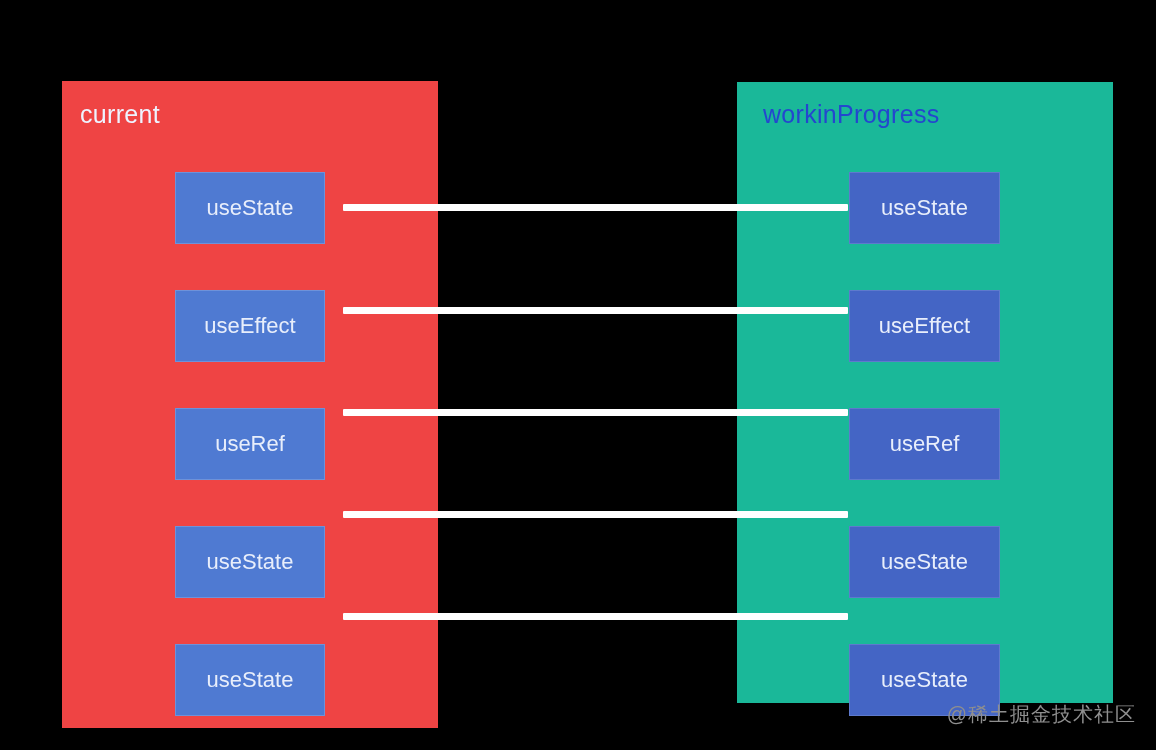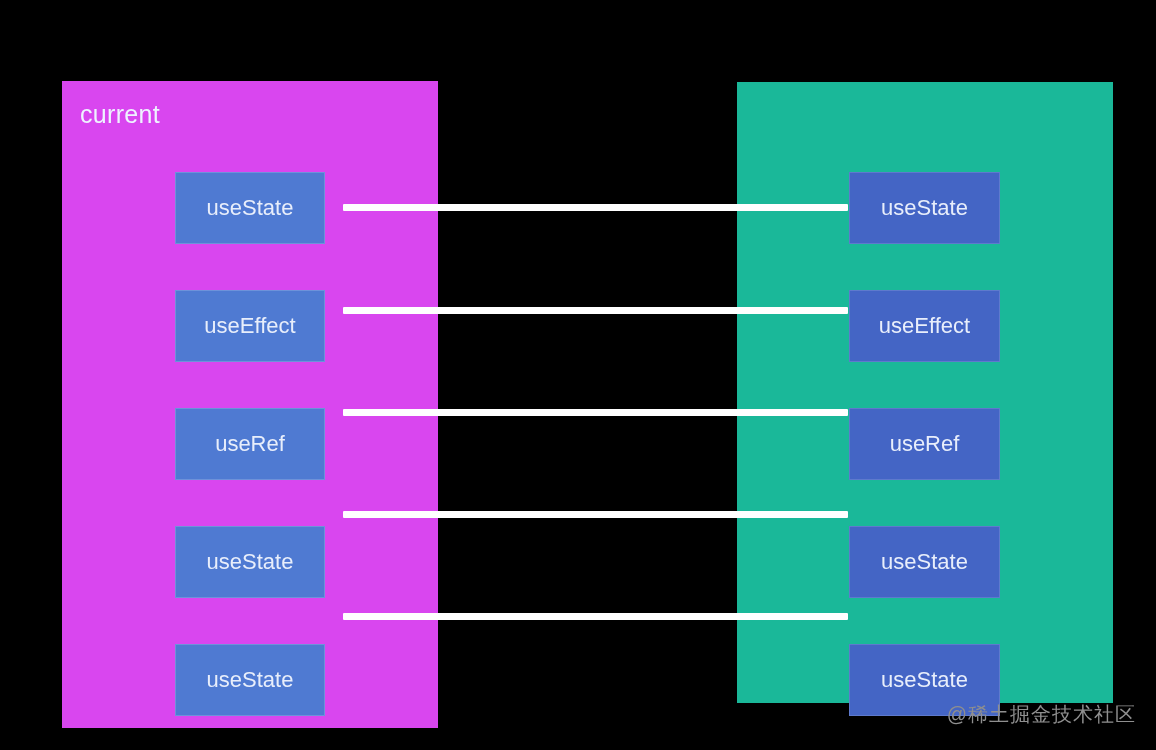--- a/index.html
+++ b/index.html
@@ -17,21 +17,21 @@
   }
   .panel {
     position: absolute;
     box-sizing: border-box;
   }
   .panel-left {
     left: 62px;
     top: 81px;
     width: 376px;
     height: 647px;
-    background: #d946ef;
+    background: #ef4444;
   }
   .panel-right {
     left: 737px;
     top: 82px;
     width: 376px;
     height: 621px;
     background: #1ab899;
   }
   .panel-title {
     position: absolute;
@@ -109,20 +109,21 @@
     <div class="boxes" id="left-boxes">
         <div class="hook-box">useState</div>
         <div class="hook-box">useEffect</div>
         <div class="hook-box">useRef</div>
         <div class="hook-box">useState</div>
         <div class="hook-box">useState</div>
       </div>
   </div>
 
   <div class="panel panel-right">
+    <div class="panel-title">workinProgress</div>
     <div class="boxes" id="right-boxes">
         <div class="hook-box">useState</div>
         <div class="hook-box">useEffect</div>
         <div class="hook-box">useRef</div>
         <div class="hook-box">useState</div>
         <div class="hook-box">useState</div>
       </div>
   </div>
 
   <div id="connector-layer">

